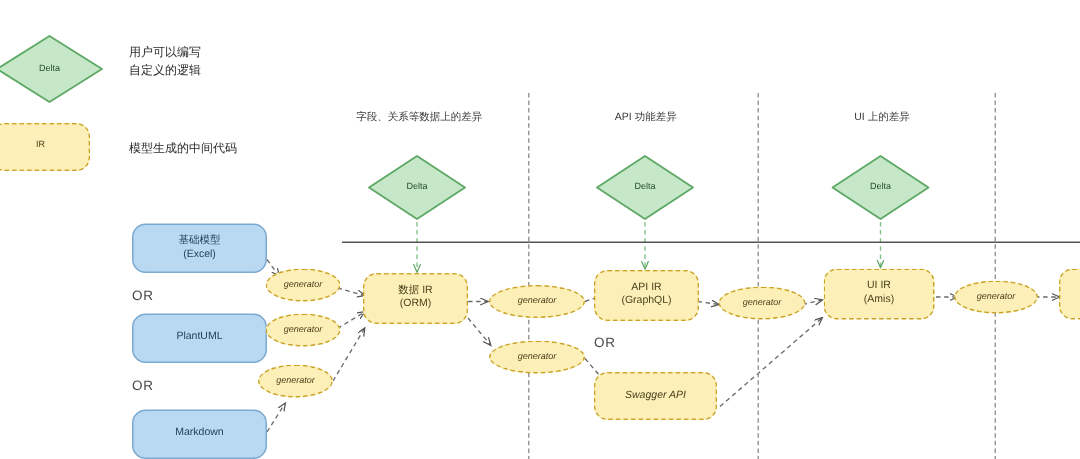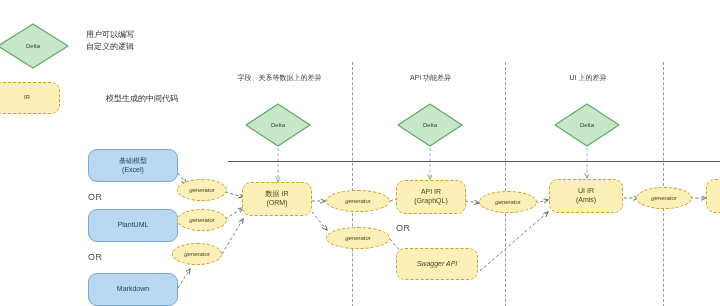--- a/index.html
+++ b/index.html
@@ -200,21 +200,21 @@
 
   <div class="legend-text" style="left:86px; top:13px;">
     <div>用户可以编写</div>
     <div>自定义的逻辑</div>
   </div>
 
   <div class="node node-ir-legend" style="left:-6px; top:66px; width:66px; height:32px;">
     <span>IR</span>
   </div>
 
-  <div class="legend-text" style="left:86px; top:77px;margin-left:20px;">
+  <div class="legend-text" style="left:86px; top:77px;">
     <div>模型生成的中间代码</div>
   </div>
 
   <div class="section-head" style="left:222px; top:57px; width:115px;">
     <span>字段、关系等数据上的差异</span>
   </div>
   <div class="section-head" style="left:378px; top:57px; width:105px;">
     <span>API 功能差异</span>
   </div>
   <div class="section-head" style="left:538px; top:57px; width:100px;">

